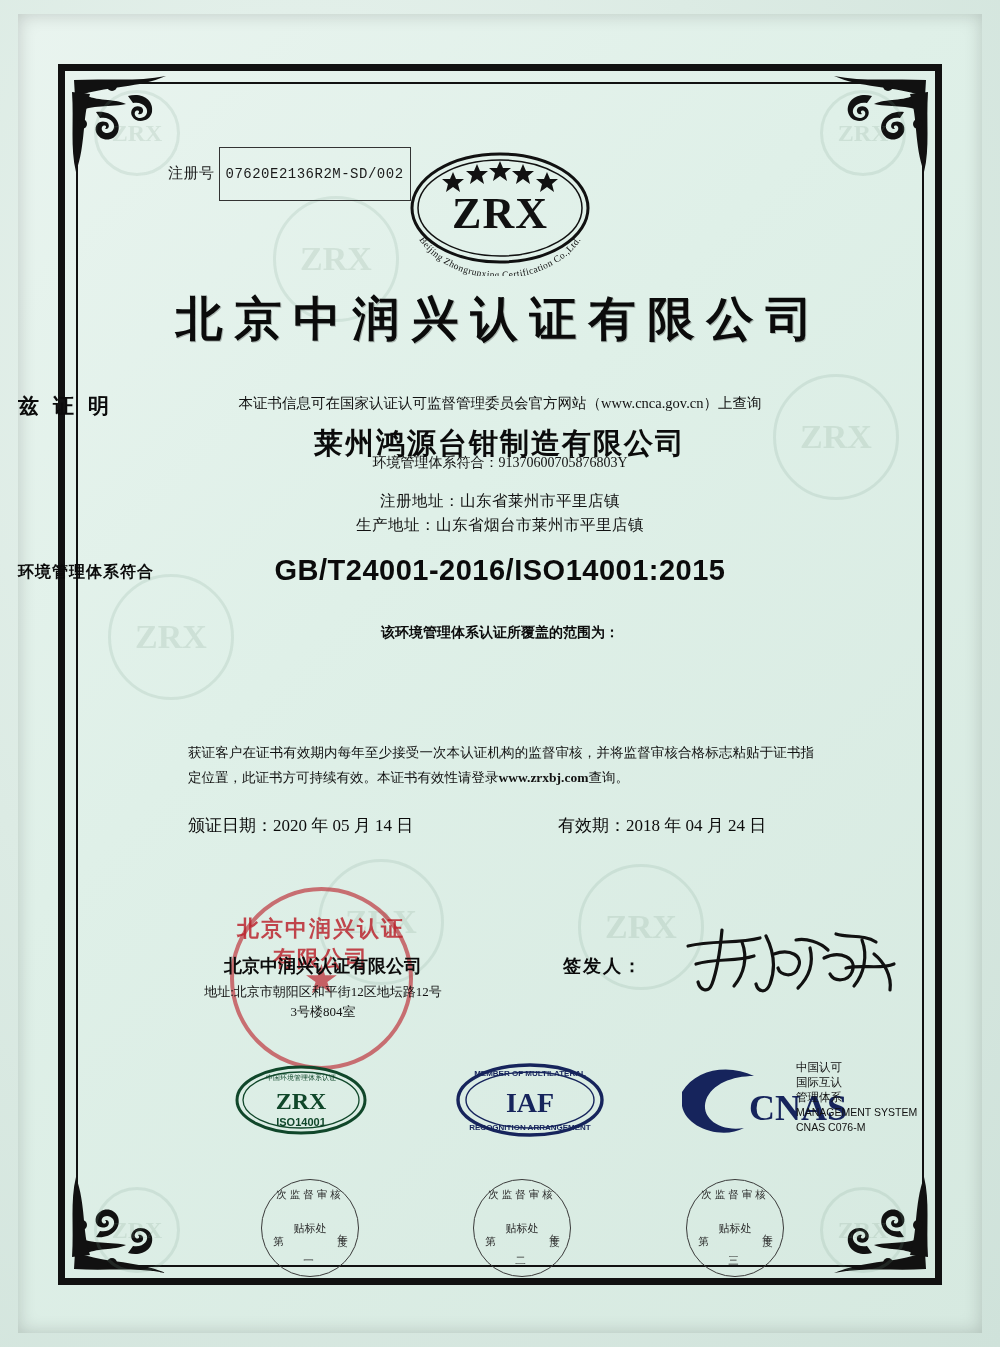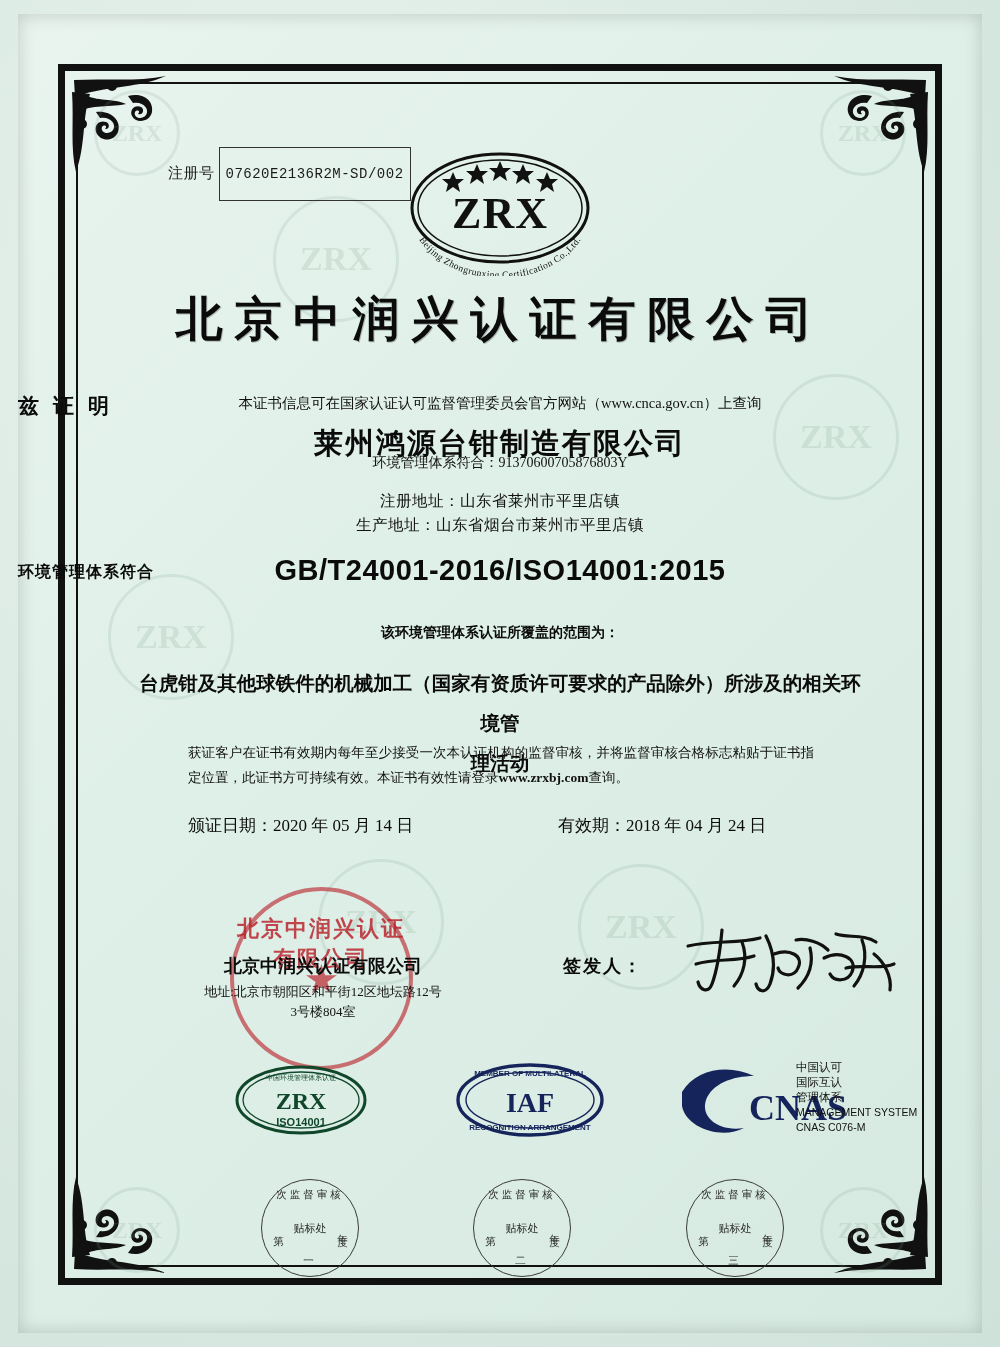--- a/index.html
+++ b/index.html
@@ -481,24 +481,20 @@
     <div class="subtitle">本证书信息可在国家认证认可监督管理委员会官方网站（www.cnca.gov.cn）上查询</div>
     <div class="zizhengming">兹证明</div>
     <div class="company">莱州鸿源台钳制造有限公司</div>
     <div class="credit">环境管理体系符合：91370600705876803Y</div>
     <div class="addr1">注册地址：山东省莱州市平里店镇</div>
     <div class="addr2">生产地址：山东省烟台市莱州市平里店镇</div>
 
     <div class="conform">环境管理体系符合</div>
     <div class="standard">GB/T24001-2016/ISO14001:2015</div>
     <div class="scope-label">该环境管理体系认证所覆盖的范围为：</div>
-    <div class="scope-body">
-      <span>台虎钳及其他球铁件的机械加工（国家有资质许可要求的产品除外）所涉及的相关环境管</span>
-      <span class="line2">理活动</span>
-    </div>
 
     <div class="note">
       <span>获证客户在证书有效期内每年至少接受一次本认证机构的监督审核，并将监督审核合格标志粘贴于证书指定位置，此证书方可持续有效。本证书有效性请登录</span><b>www.zrxbj.com</b><span>查询。</span>
     </div>
 
     <div class="issue-date">
       <span>颁证日期：</span><span>2020 年 05 月 14 日</span>
     </div>
     <div class="valid-date">
       <span>有效期：</span><span>2018 年 04 月 24 日</span>

